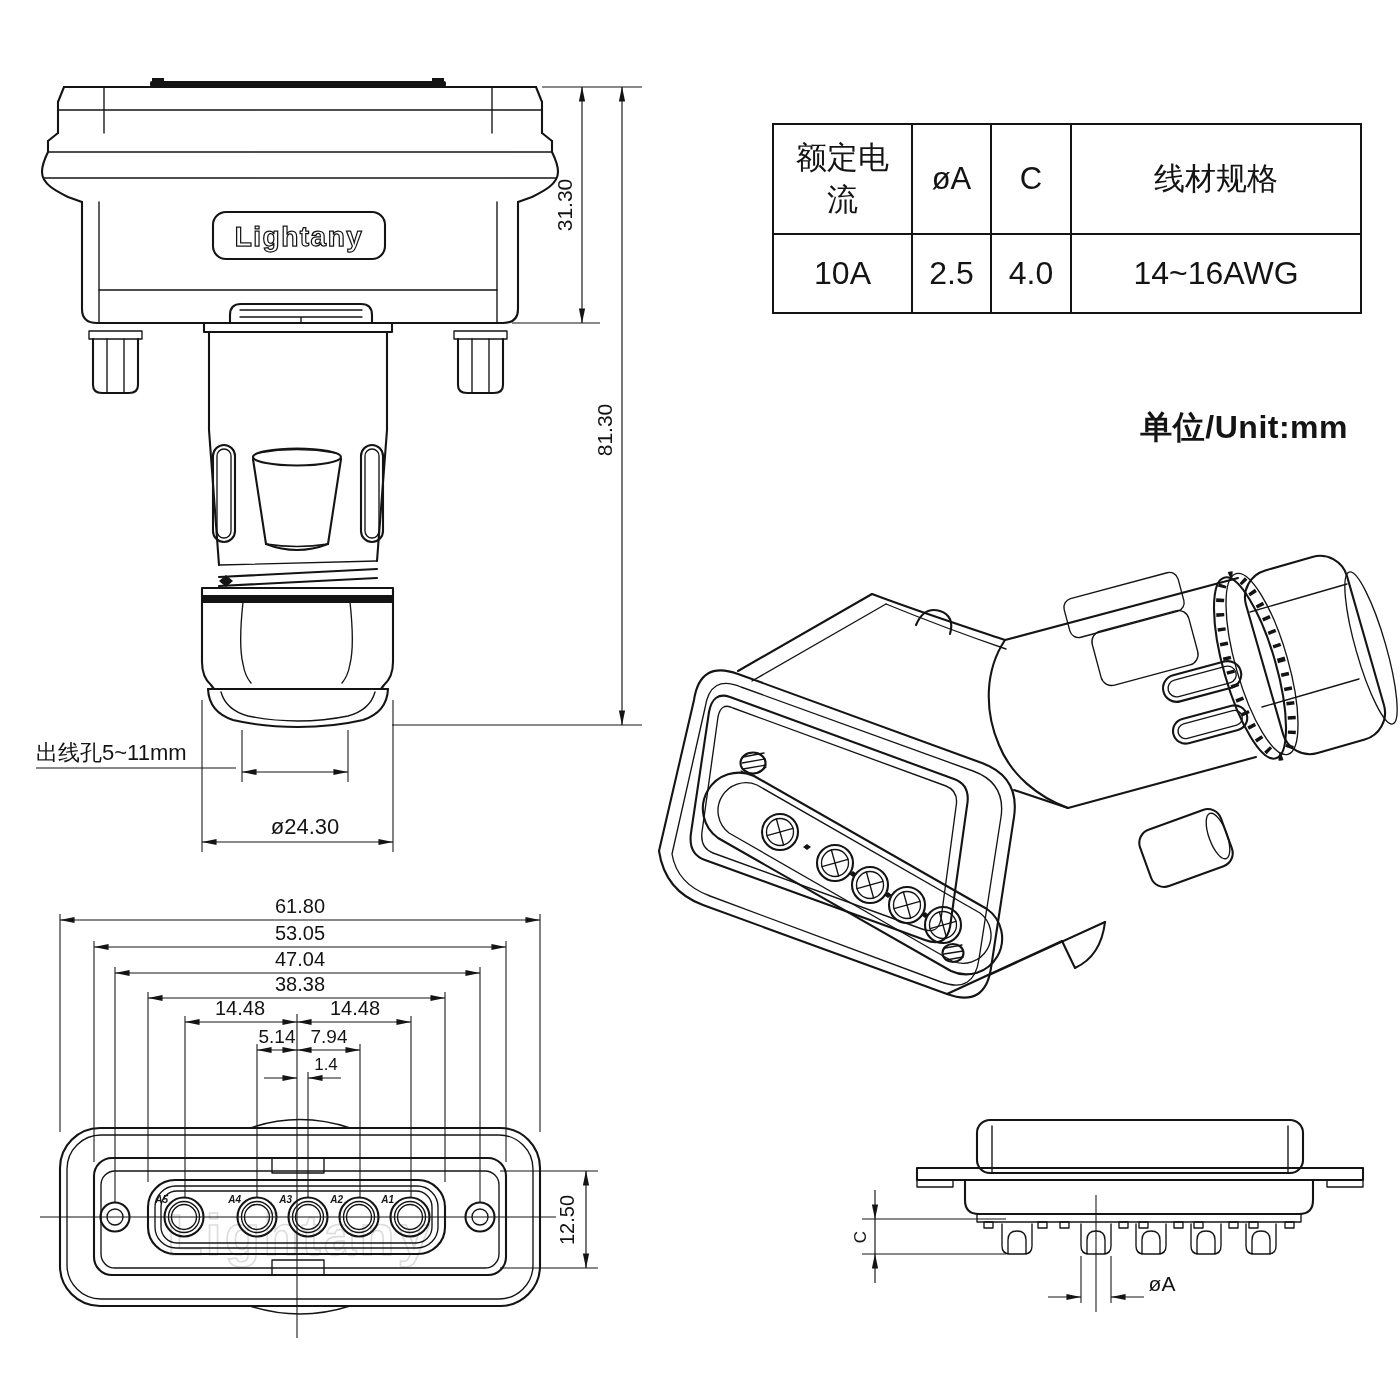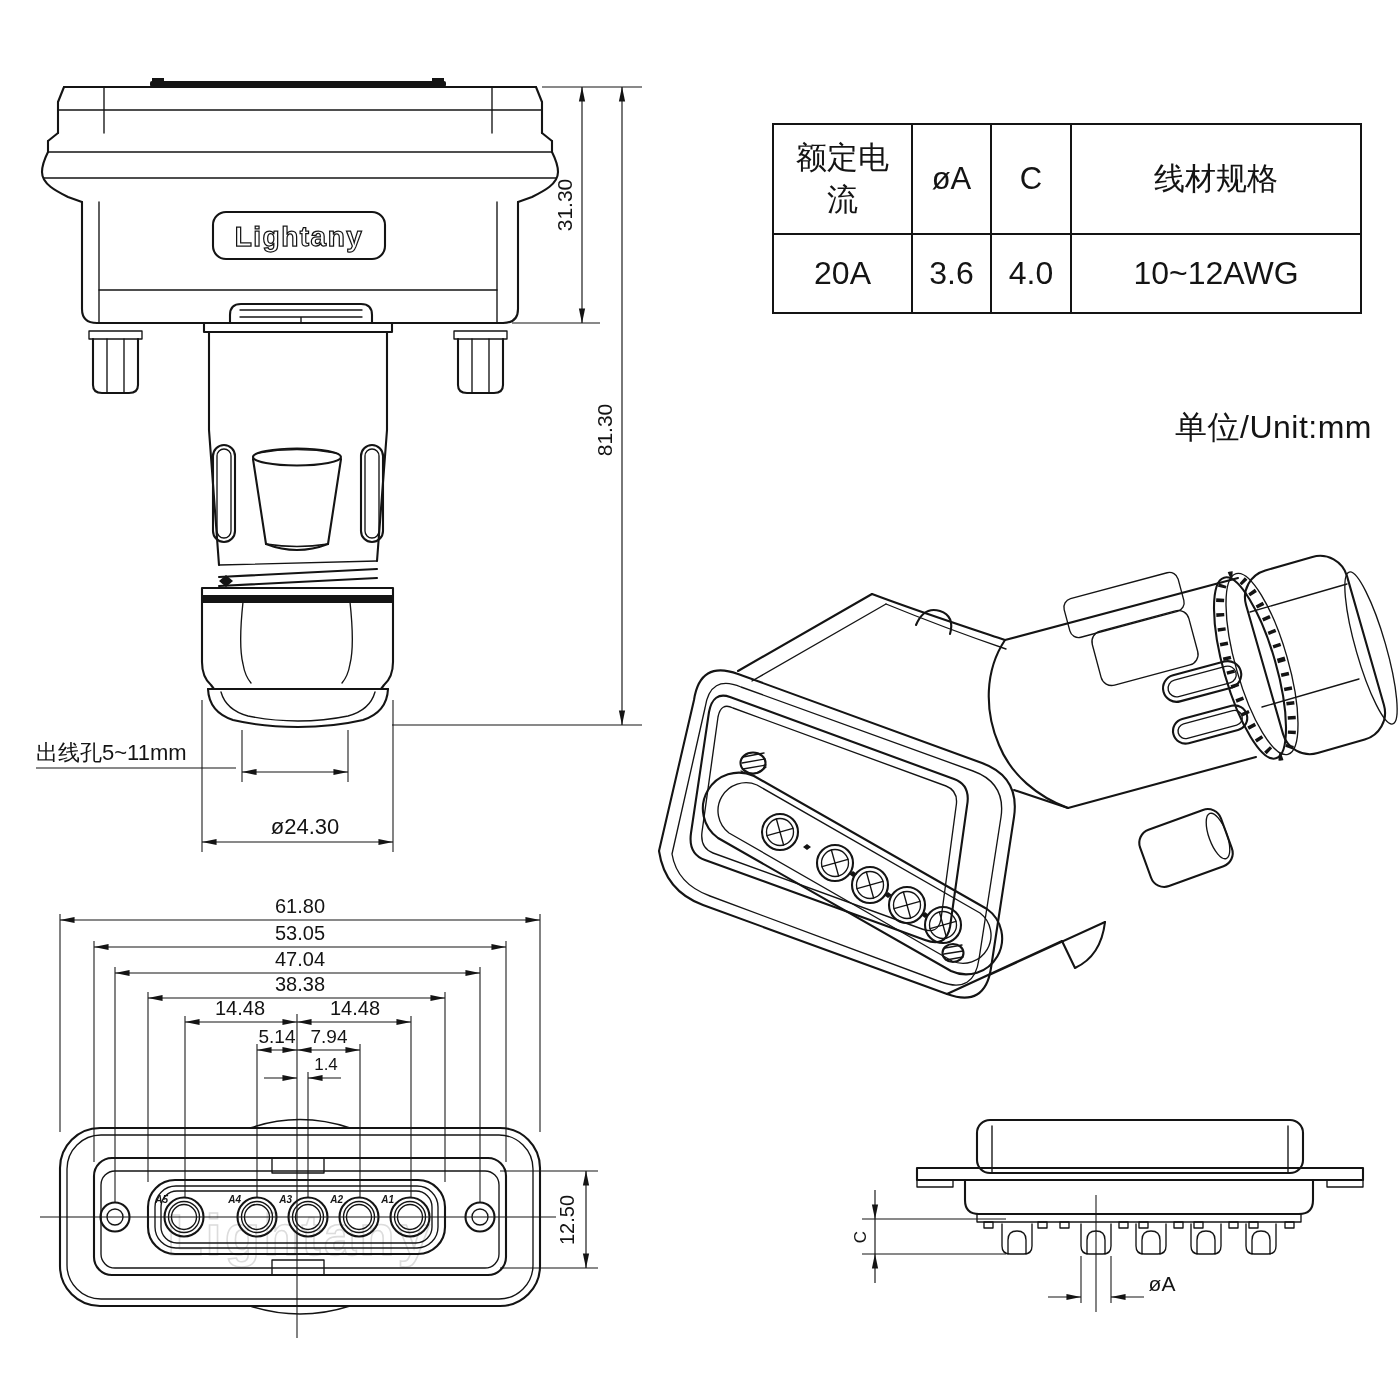--- a/index.html
+++ b/index.html
@@ -7,21 +7,21 @@
          font-family:"Liberation Sans","DejaVu Sans",sans-serif;color:#141414;}
   .stage svg{position:absolute;left:0;top:0;}
   
   table.spec{position:absolute;left:772px;top:123px;border-collapse:collapse;table-layout:fixed;
              background:#fff;color:#141414;}
   table.spec th,table.spec td{border:2.4px solid #141414;text-align:center;vertical-align:middle;
              font-weight:400;padding:12px;overflow:hidden;}
   table.spec th{height:52px;font-size:31px;}
   table.spec td{height:52.5px;font-size:32px;}
   .col-cur{width:139px}.col-a{width:79px}.col-c{width:80px}.col-wire{width:290px}
-  .unit-note{position:absolute;top:406px;right:28px;font-size:32px;letter-spacing:.5px;}
+  .unit-note{position:absolute;top:406px;right:52px;font-size:32px;letter-spacing:.5px;font-weight:bold;}
   
   .ln{fill:none;stroke:#141414;stroke-width:2.1;stroke-linecap:round;stroke-linejoin:round}
   .lt{fill:none;stroke:#141414;stroke-width:1.35;stroke-linecap:round;stroke-linejoin:round}
   .xt{fill:none;stroke:#141414;stroke-width:1.05}
   .dm{fill:none;stroke:#141414;stroke-width:1.15}
   .fl{fill:#141414;stroke:none}
   .tx{fill:#141414;stroke:none}
   .logo-t{fill:#ffffff;stroke:#141414;stroke-width:1.25;font-weight:700;letter-spacing:1.5px}
   .wm{fill:none;stroke:#dcdcdc;stroke-width:1.6;font-weight:700;letter-spacing:3px}
 </style>
@@ -370,23 +370,23 @@
   <thead>
     <tr>
       <th>额定电流</th>
       <th>øA</th>
       <th>C</th>
       <th>线材规格</th>
     </tr>
   </thead>
   <tbody>
     <tr>
-      <td>20A</td>
-      <td>3.6</td>
+      <td>10A</td>
+      <td>2.5</td>
       <td>4.0</td>
-      <td>10~12AWG</td>
+      <td>14~16AWG</td>
     </tr>
   </tbody>
 </table>
 
 <div class="unit-note">单位/Unit:mm</div>
 
 </div>
 
 </body></html>

